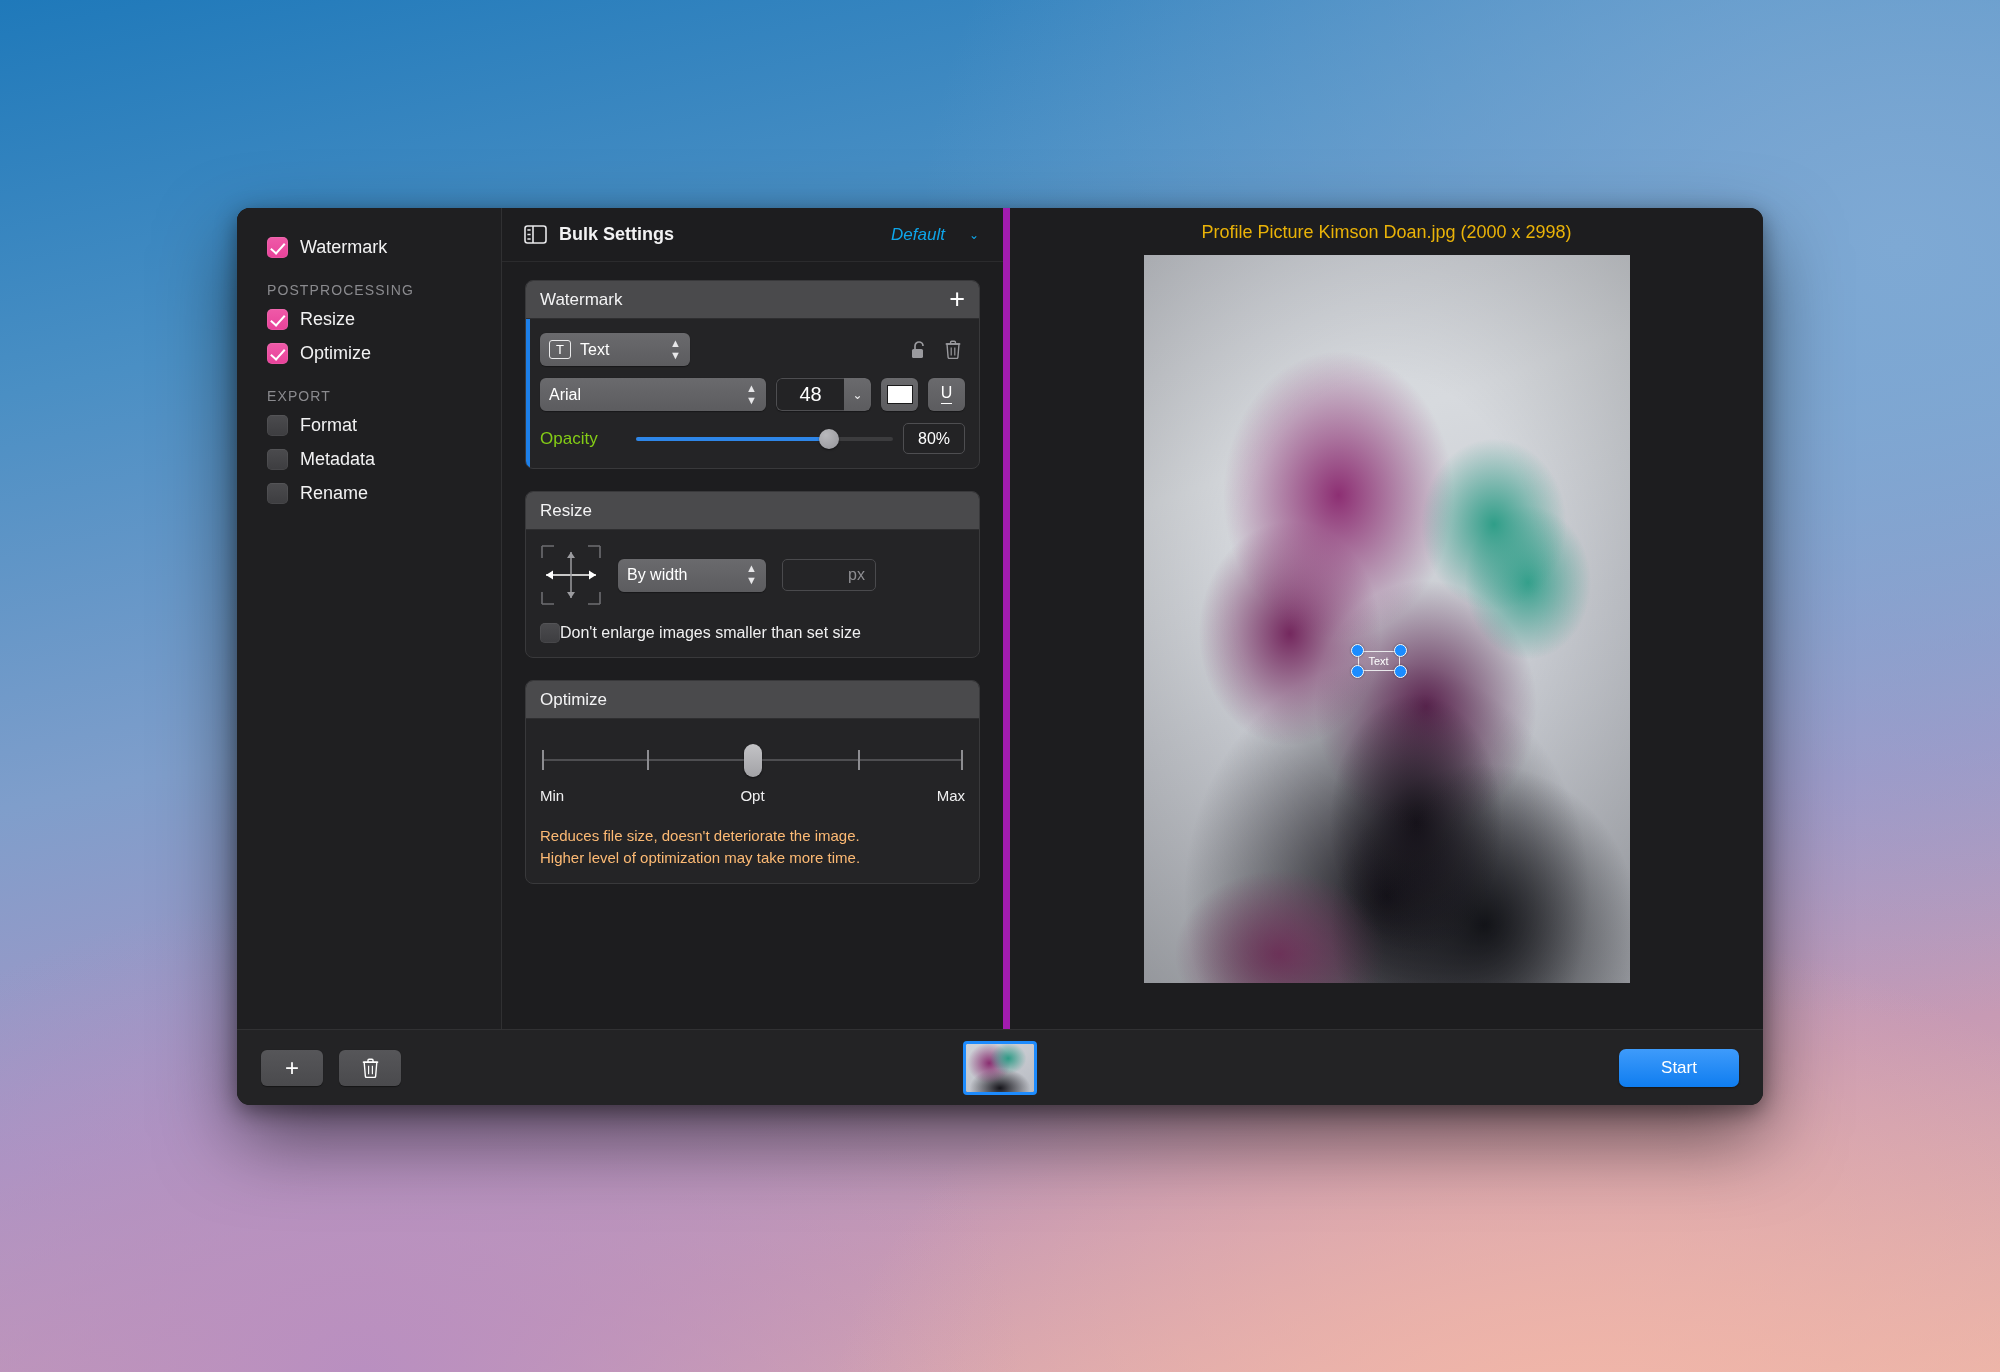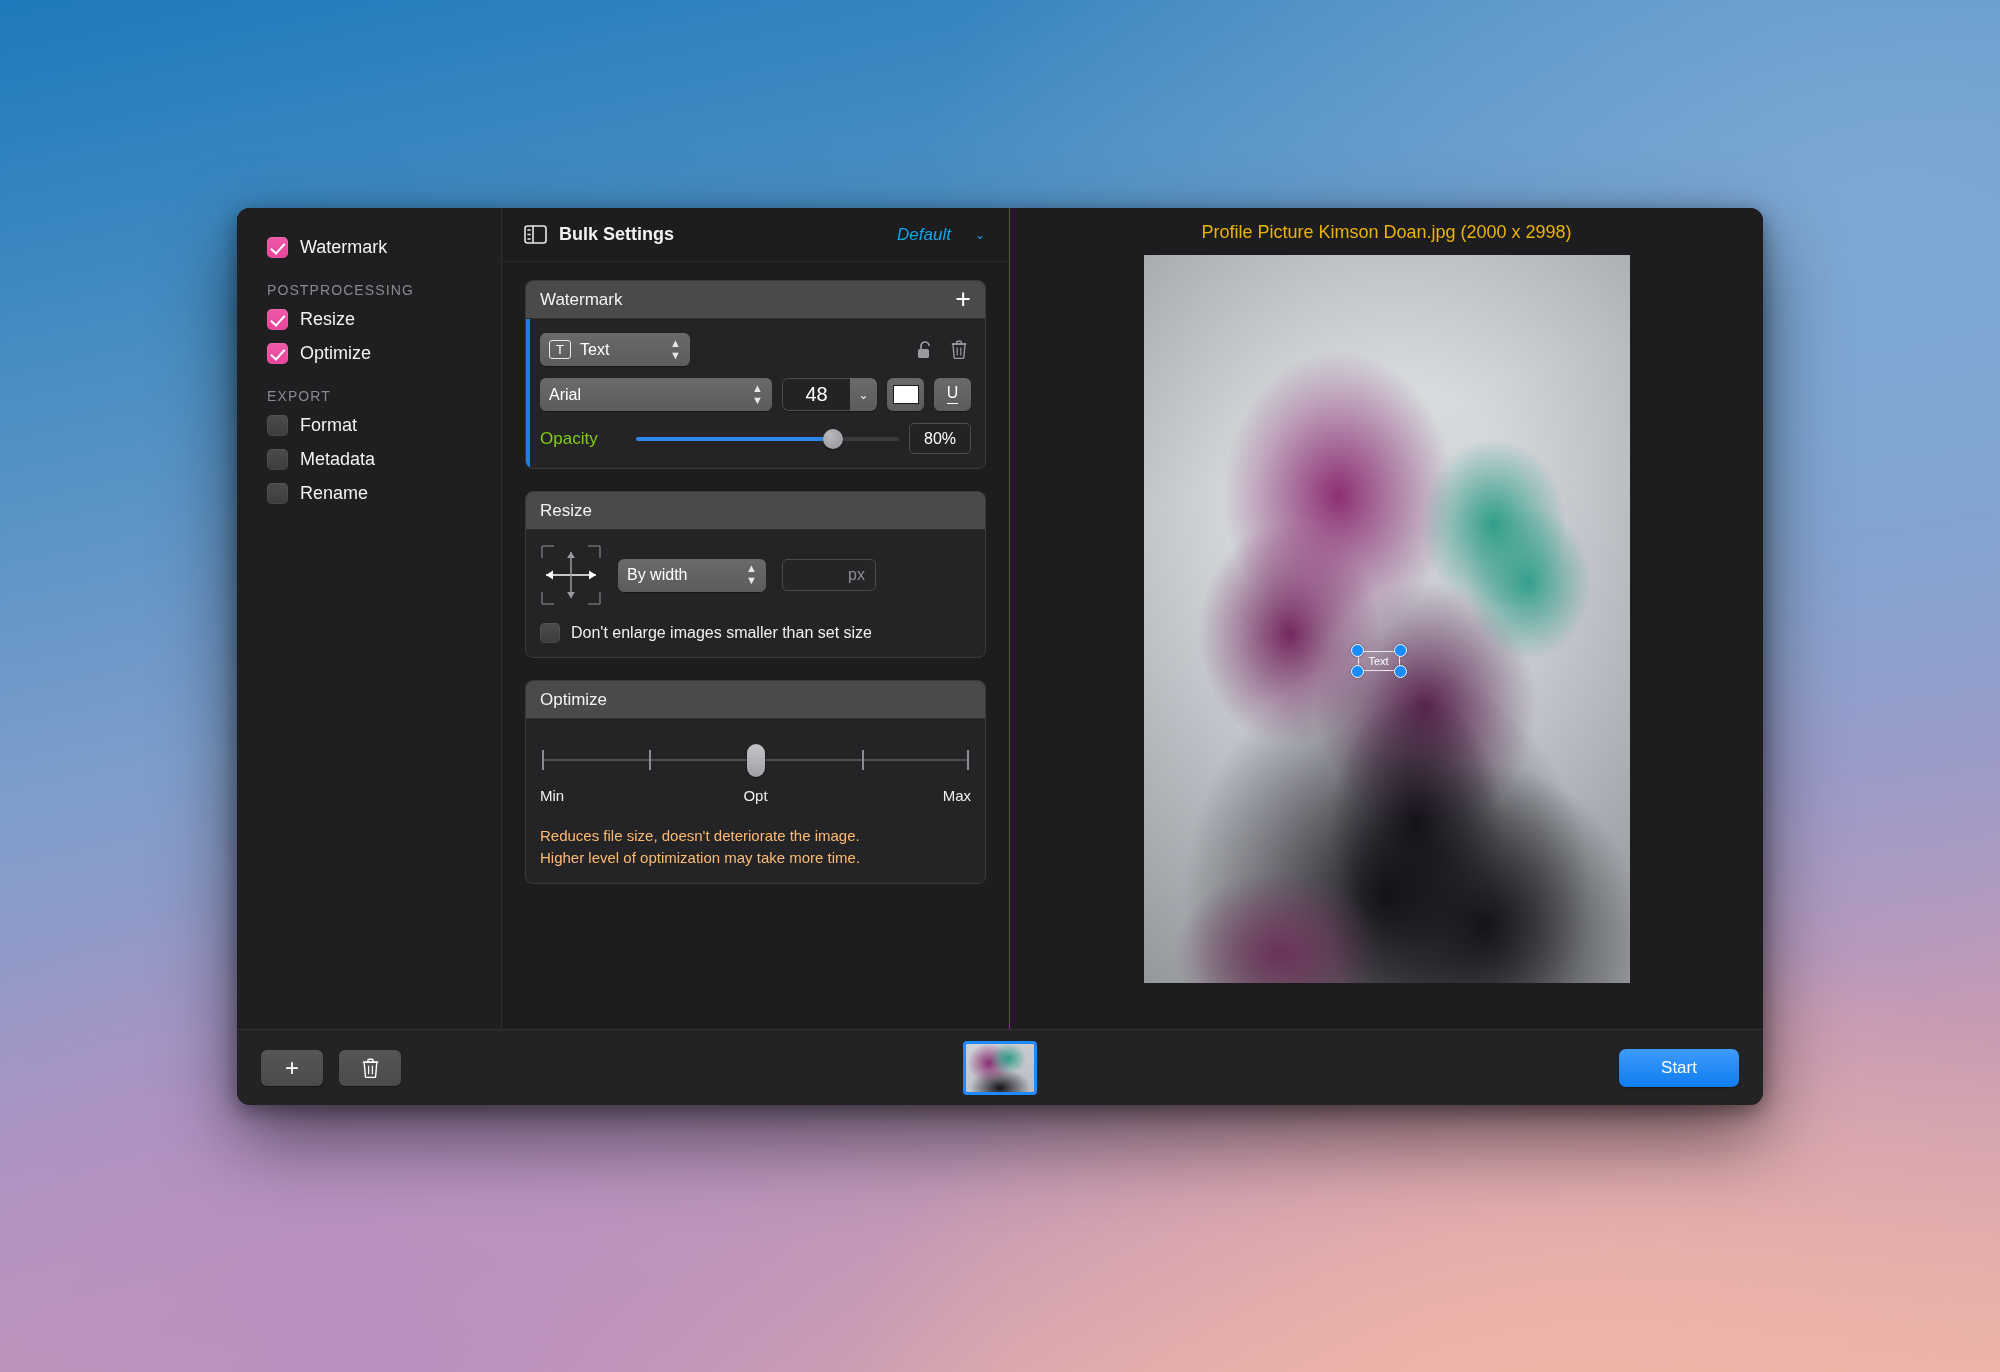--- a/index.html
+++ b/index.html
@@ -117,21 +117,21 @@
   .side-head {
     font-size: 14px;
     letter-spacing: 1.1px;
     color: #8a8a8e;
     padding: 18px 0 4px 30px;
   }
 
   
   .settings {
     flex: 0 0 508px;
-    border-right: 1px solid #a21caf;
+    border-right: 7px solid #a21caf;
     display: flex;
     flex-direction: column;
     min-width: 0;
   }
   .settings-head {
     height: 54px;
     flex: 0 0 54px;
     display: flex;
     align-items: center;
     padding: 0 24px 0 22px;
@@ -311,21 +311,21 @@
   .pxbox {
     width: 94px; height: 32px;
     background: #252527;
     border: 1px solid #4a4a4d;
     border-radius: 5px;
     display: flex; align-items: center; justify-content: flex-end;
     padding-right: 10px;
     color: #8e8e92; font-size: 16px;
     flex: 0 0 94px;
   }
-  .checkrow { display: flex; align-items: center; gap: 11px; margin-top: 17px; }
+  .checkrow { display: flex; align-items: center; margin-top: 17px; }
   .cbsm {
     width: 20px; height: 20px; border-radius: 5px; flex: 0 0 20px;
     background: linear-gradient(180deg,#4b4b4e 0%,#3d3d40 100%);
     box-shadow: inset 0 0 0 .5px rgba(255,255,255,.10);
   }
   .checkrow span { font-size: 16px; color: #f0f0f1; }
 
   
   .optslider { position: relative; height: 46px; margin: 8px 2px 0; }
   .optslider .line {

